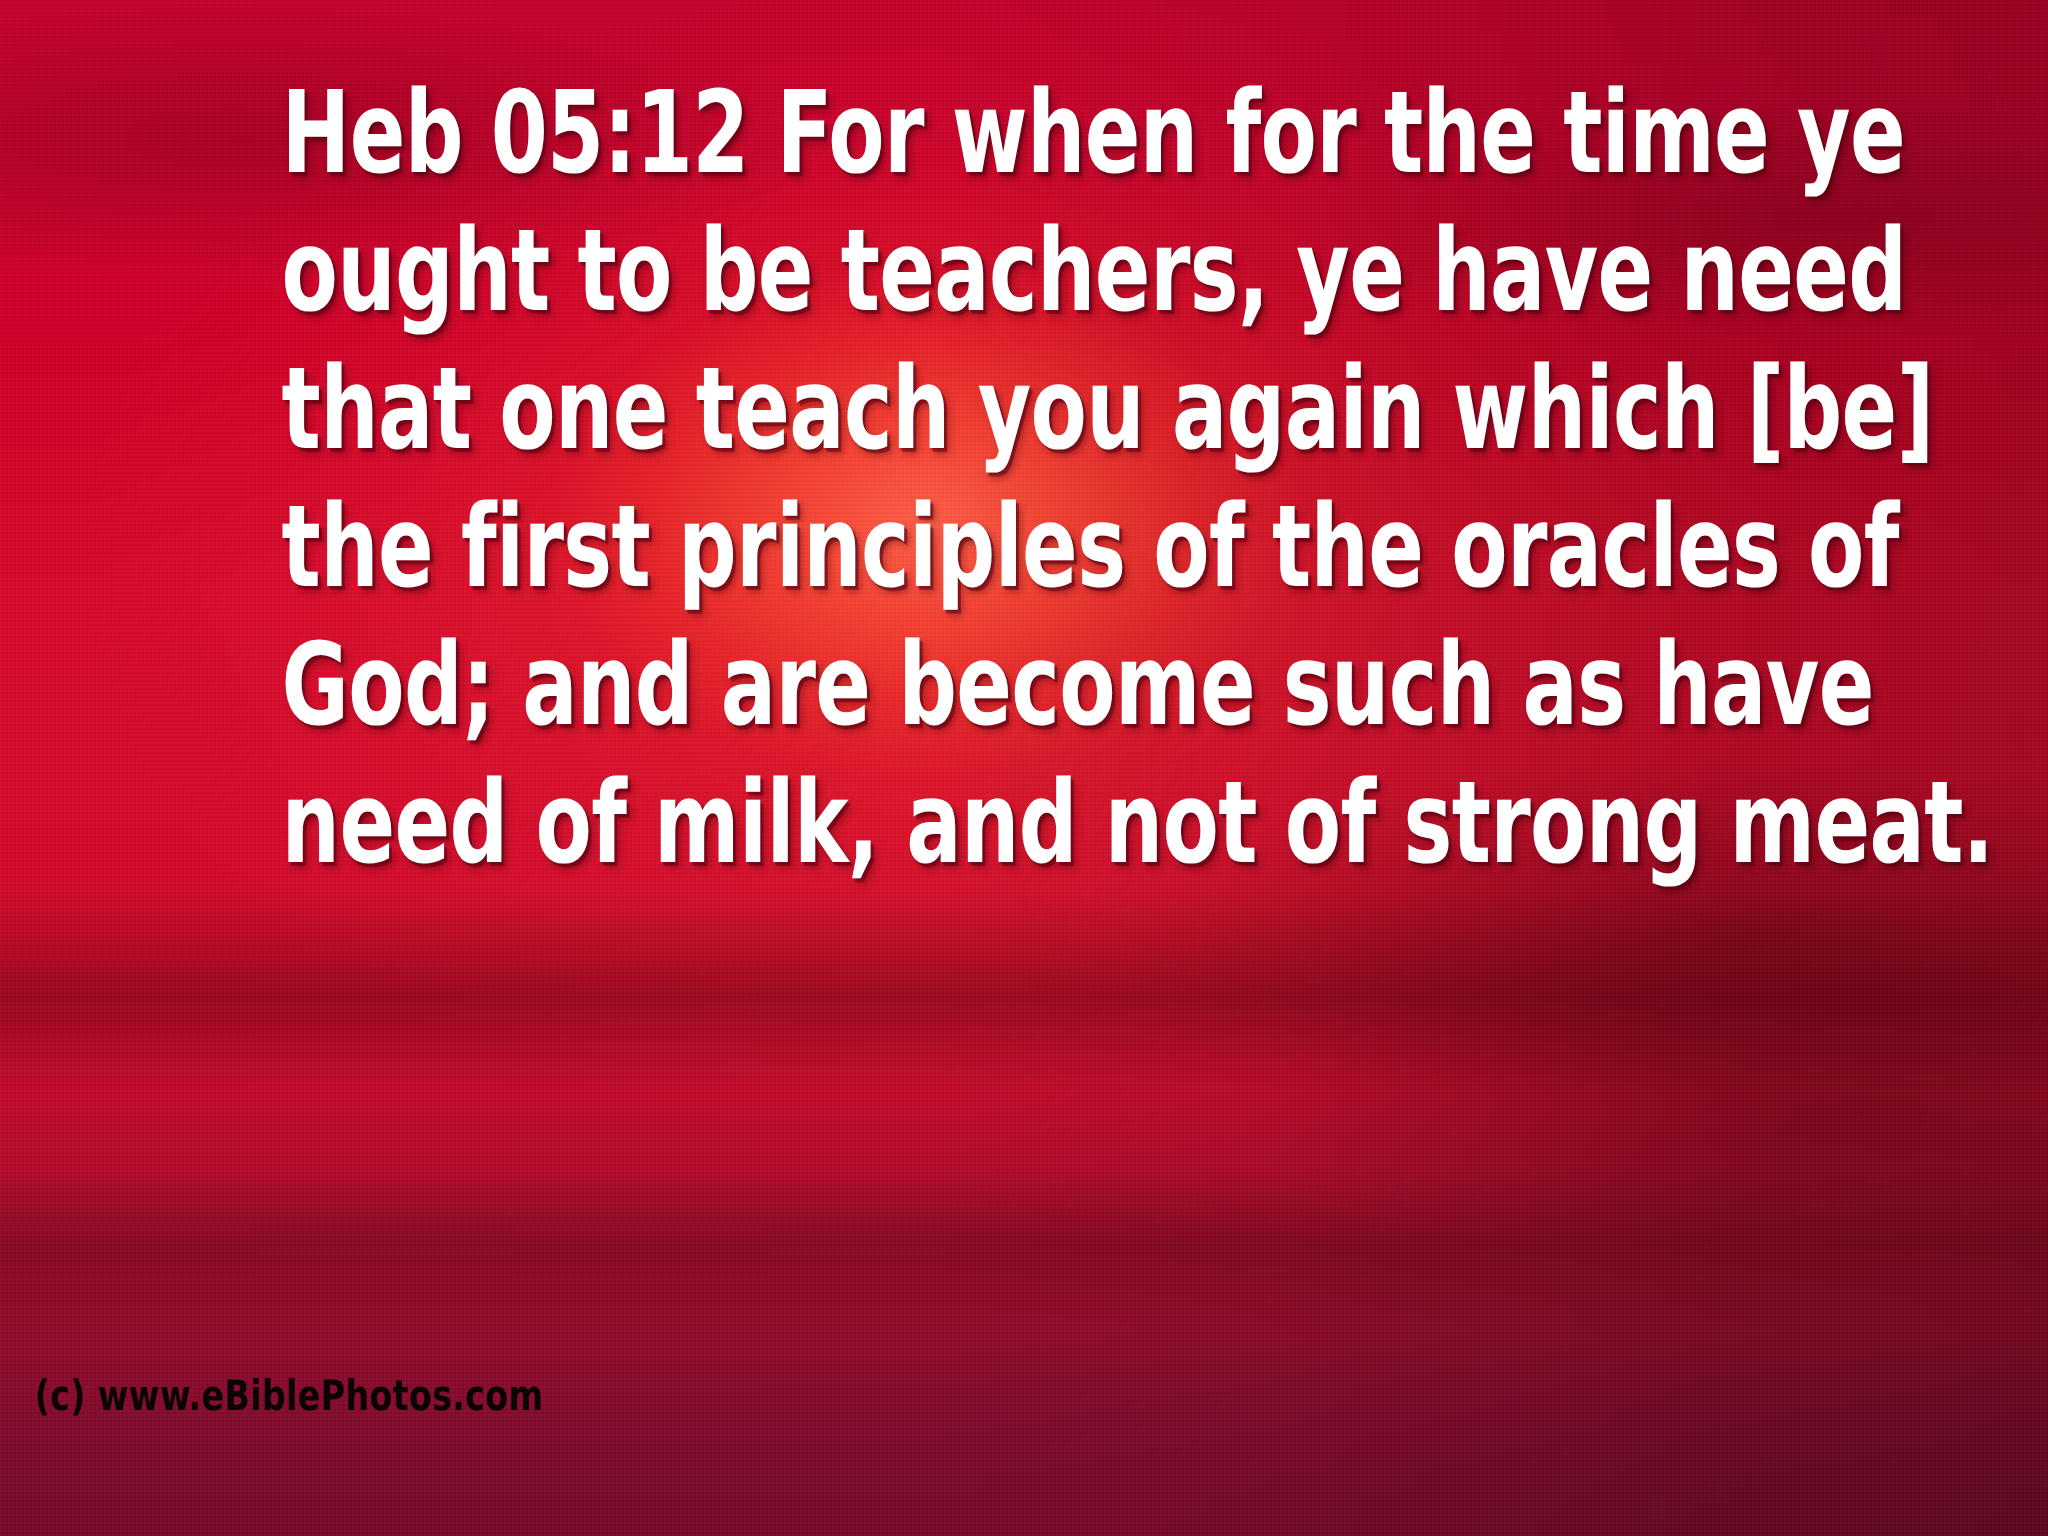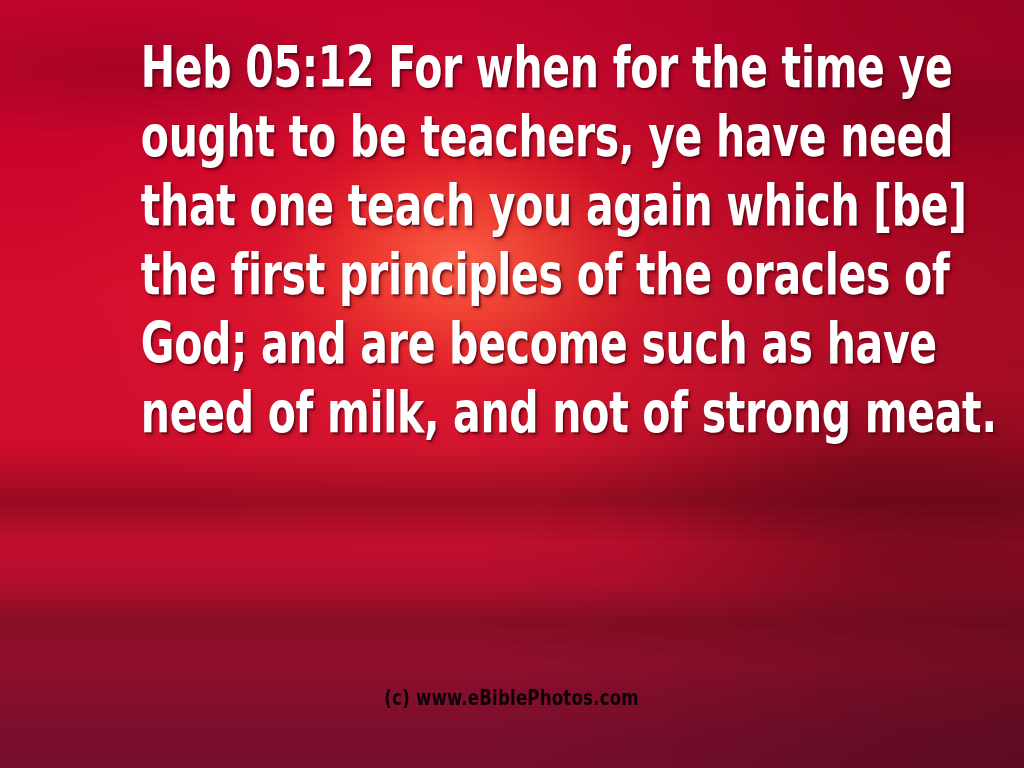--- a/index.html
+++ b/index.html
@@ -128,21 +128,21 @@
       3px 3px 4px rgba(70,0,14,0.38),
       1px 1px 1px rgba(110,0,22,0.40);
   }
 
   
   #credit {
     position: absolute;
     left: 0;
     right: 0;
     top: 686px;
-    text-align: center;
+    text-align: left;
   }
 
   #credit-text {
     display: inline-block;
     color: #0a0406;
     font-family: "Liberation Sans Narrow", "DejaVu Sans Condensed", "Liberation Sans", sans-serif;
     font-weight: 700;
     font-size: 21px;
     line-height: 24px;
     letter-spacing: 0.2px;

